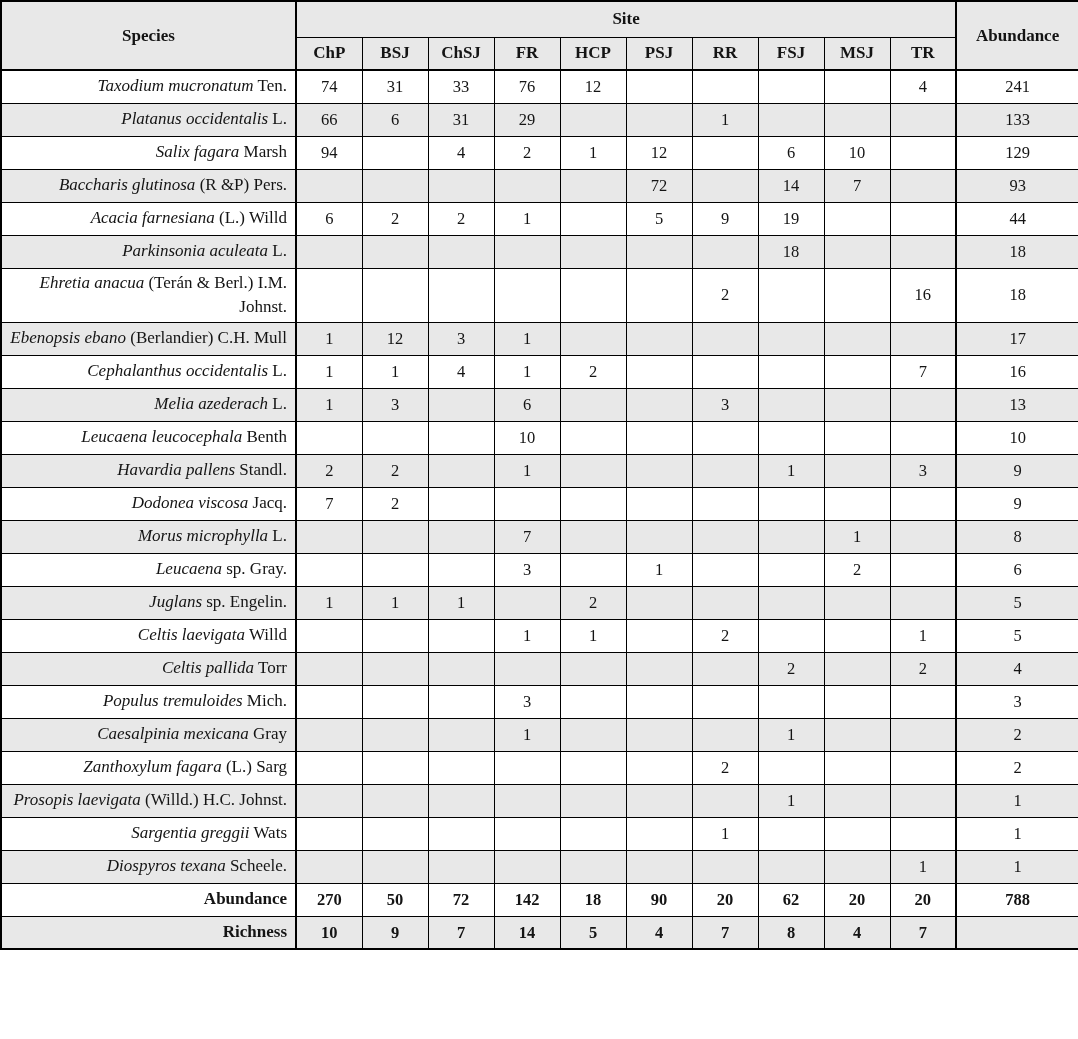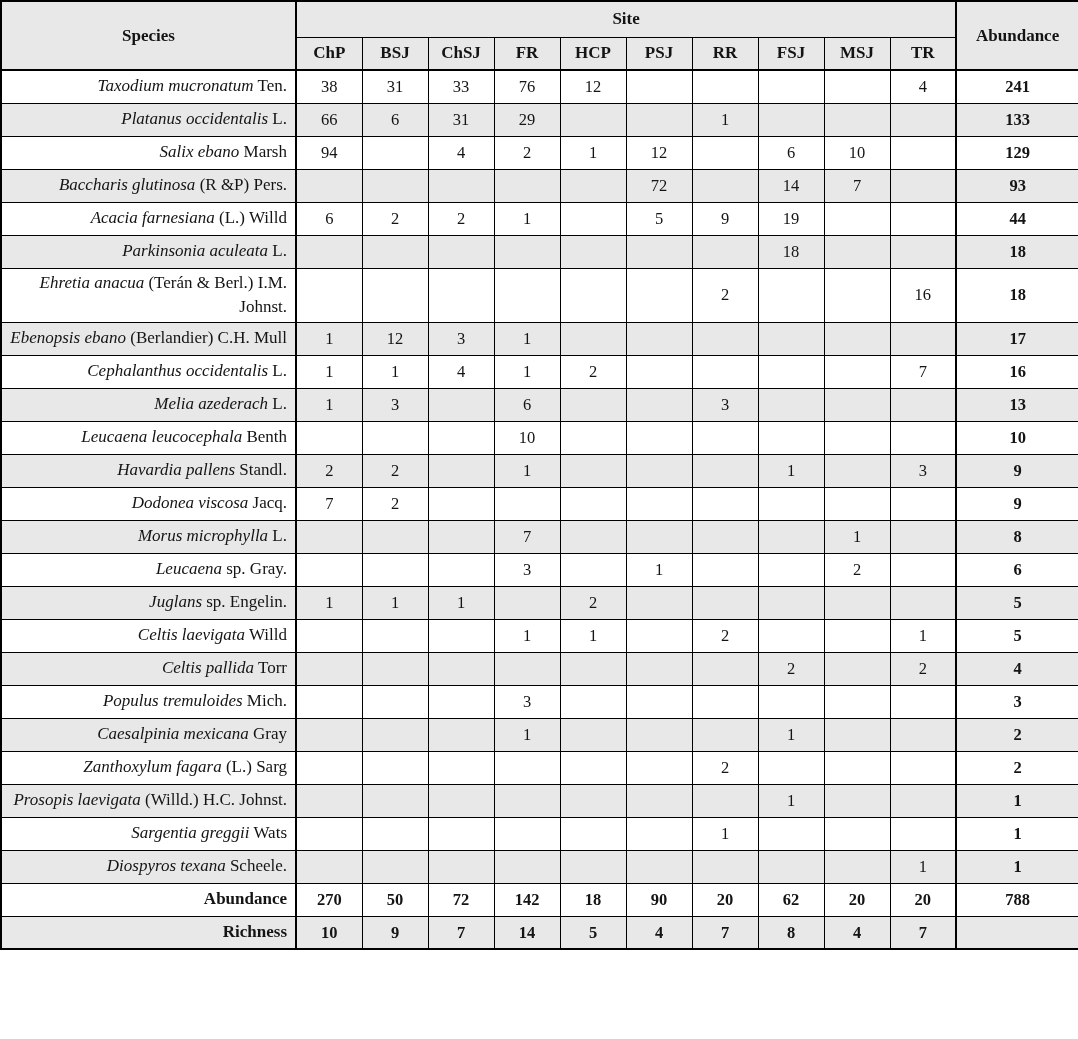--- a/index.html
+++ b/index.html
@@ -46,21 +46,21 @@
     font-size: 17px;
     padding-left: 8px;
     padding-right: 8px;
     line-height: 1.45;
   }
   .sci { font-style: italic; }
   td.num {
     text-align: center;
     font-size: 16.5px;
   }
-  td.abundance { font-weight: bold; }
+  td.abundance { font-weight: normal; }
   tr.summary td { font-weight: bold; }
   tr.summary td.species { font-size: 17px; }
 </style>
 </head>
 <body>
 
 <div class="table-wrap">
   <table class="species-table">
     <colgroup>
       <col style="width:295px">
@@ -91,21 +91,21 @@
           <th>PSJ</th>
           <th>RR</th>
           <th>FSJ</th>
           <th>MSJ</th>
           <th>TR</th>
         </tr>
     </thead>
     <tbody id="table-body">
         <tr>
           <td class="species col-species"><span class="sci">Taxodium mucronatum</span> Ten.</td>
-          <td class="num">38</td>
+          <td class="num">74</td>
           <td class="num">31</td>
           <td class="num">33</td>
           <td class="num">76</td>
           <td class="num">12</td>
           <td class="num"></td>
           <td class="num"></td>
           <td class="num"></td>
           <td class="num"></td>
           <td class="num">4</td>
           <td class="num abundance col-abundance">241</td>
@@ -118,21 +118,21 @@
           <td class="num">29</td>
           <td class="num"></td>
           <td class="num"></td>
           <td class="num">1</td>
           <td class="num"></td>
           <td class="num"></td>
           <td class="num"></td>
           <td class="num abundance col-abundance">133</td>
         </tr>
         <tr>
-          <td class="species col-species"><span class="sci">Salix ebano</span> Marsh</td>
+          <td class="species col-species"><span class="sci">Salix fagara</span> Marsh</td>
           <td class="num">94</td>
           <td class="num"></td>
           <td class="num">4</td>
           <td class="num">2</td>
           <td class="num">1</td>
           <td class="num">12</td>
           <td class="num"></td>
           <td class="num">6</td>
           <td class="num">10</td>
           <td class="num"></td>

